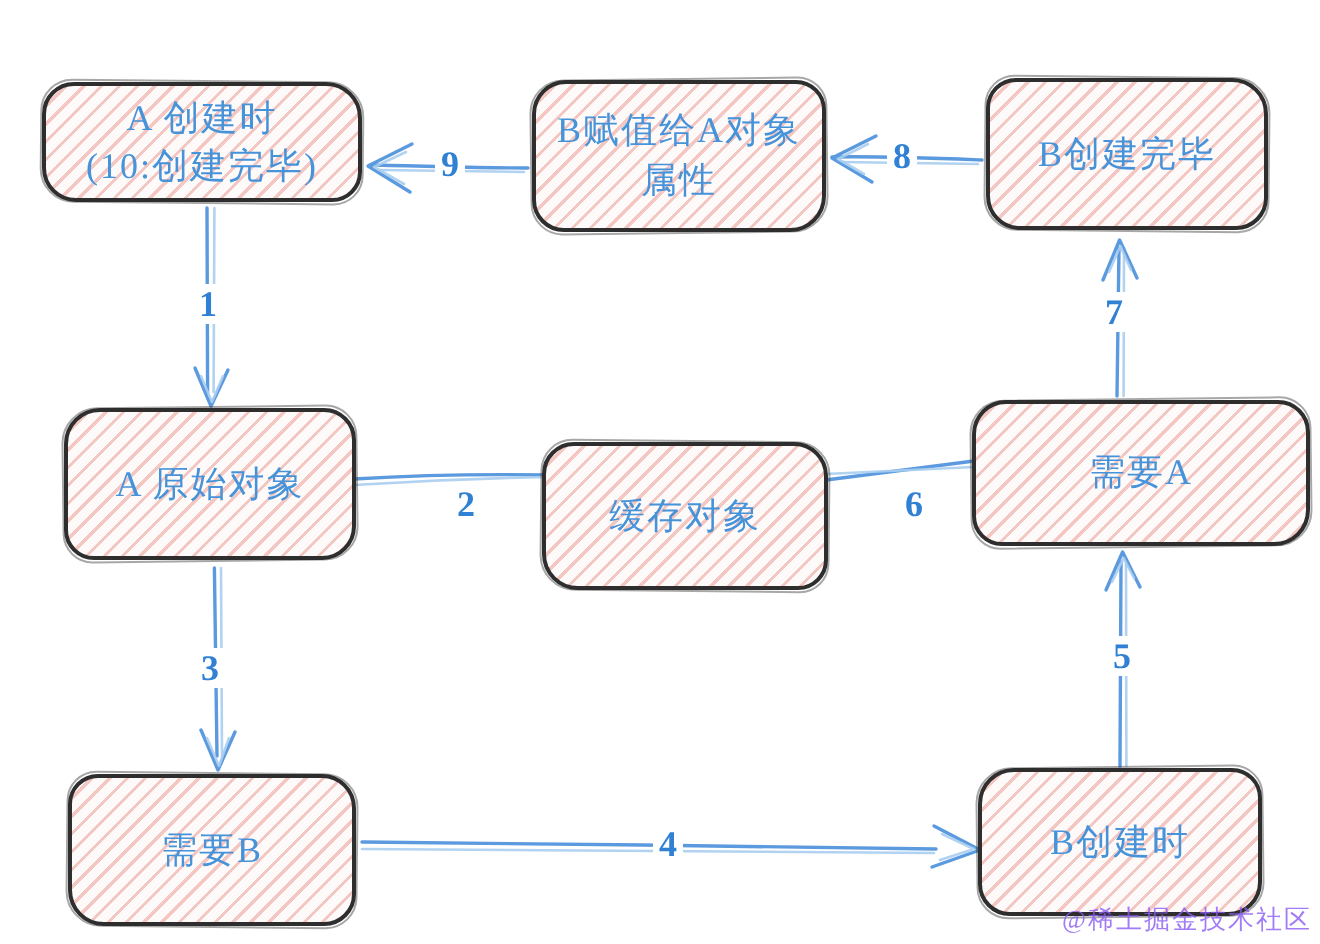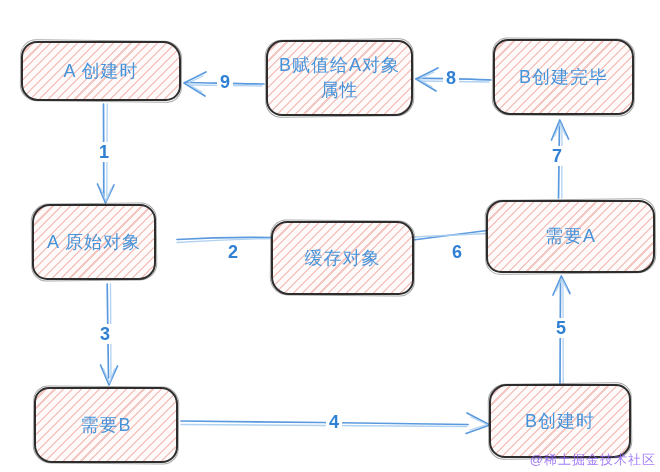--- a/index.html
+++ b/index.html
@@ -1,21 +1,21 @@
 <!DOCTYPE html>
 <html><head>
 <meta charset="utf-8">
 <style>
   html,body{margin:0;padding:0;background:#ffffff;}
   .canvas{
     position:relative;
     width:660px;height:472px;
     background:#ffffff;
     overflow:hidden;
-    font-family:Liberation Sans, sans-serif;
+    font-family:Liberation Serif, serif;
   }
   svg.arrows{position:absolute;left:0;top:0;width:660px;height:472px;pointer-events:none;}
   .s1{stroke:#5b9ade;stroke-width:1.7;fill:none;stroke-linecap:round;stroke-linejoin:round;}
   .s2{stroke:#a9cdf0;stroke-width:1.3;fill:none;stroke-linecap:round;stroke-linejoin:round;opacity:.9;}
 
   .node{
     position:absolute;
     display:flex;flex-direction:column;align-items:center;justify-content:center;
     box-sizing:border-box;
     border:2px solid #2e2e2e;
@@ -32,21 +32,21 @@
     content:"";position:absolute;inset:-3px;
     border:1.4px solid rgba(46,46,46,0.42);
     border-radius:inherit;pointer-events:none;
     transform:rotate(0.6deg);
   }
   .node.alt::after{transform:rotate(-0.7deg);}
 
   .node-a-create {left:21px;  top:41px;  width:160px; height:60px; border-radius:16px 18px 15px 17px; line-height:24px;}
   .node-b-assign {left:266px; top:40px;  width:147px; height:76px; border-radius:17px 15px 18px 16px;}
   .node-b-done   {left:493px; top:39px;  width:141px; height:76px; border-radius:15px 18px 16px 17px;}
-  .node-a-raw    {left:32px;  top:204px; width:124px; height:76px; border-radius:18px 16px 17px 15px;}
+  .node-a-raw    {left:32px;  top:204px; width:146px; height:76px; border-radius:18px 16px 17px 15px;}
   .node-cache    {left:271px; top:203px; width:143px; height:74px; border-radius:16px 17px 15px 18px;margin-top:18px;}
   .node-need-a   {left:486px; top:200px; width:169px; height:73px; border-radius:17px 16px 18px 15px;}
   .node-need-b   {left:34px;  top:387px; width:144px; height:76px; border-radius:15px 17px 16px 18px;}
   .node-b-create {left:489px; top:384px; width:142px; height:74px; border-radius:18px 15px 17px 16px;}
 
   .edge-label{
     position:absolute;z-index:3;
     transform:translate(-50%,-50%);
     color:#3080d4;
     font-size:18px;font-weight:600;
@@ -124,20 +124,21 @@
     <g>
       <path class="s1" d="M560 383 L560.5 281"></path>
       <path class="s2" d="M563.2 383 L563 281"></path>
       <path class="s1" d="M553 295 L561.3 276 L570 293.5"></path>
       <path class="s2" d="M556 291 L561.8 279 L567 289"></path>
     </g>
   </svg>
 
   <div class="node node-a-create">
     <span>A 创建时</span>
+    <span>(10:创建完毕)</span>
   </div>
 
   <div class="node node-b-assign alt">
     <span>B赋值给A对象</span>
     <span>属性</span>
   </div>
 
   <div class="node node-b-done">
     <span>B创建完毕</span>
   </div>

